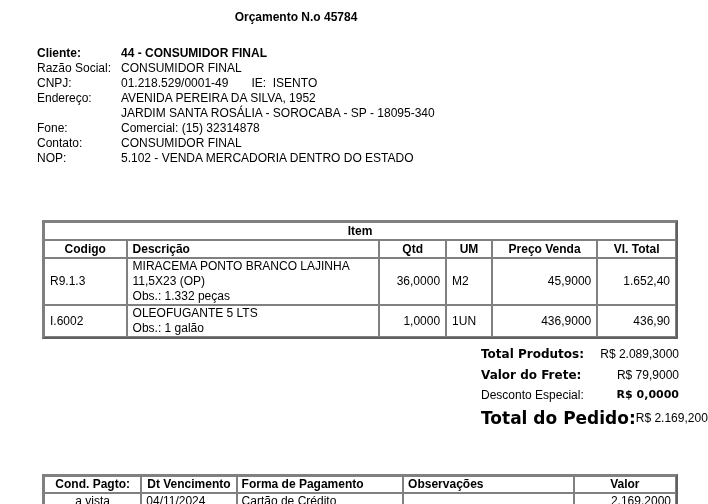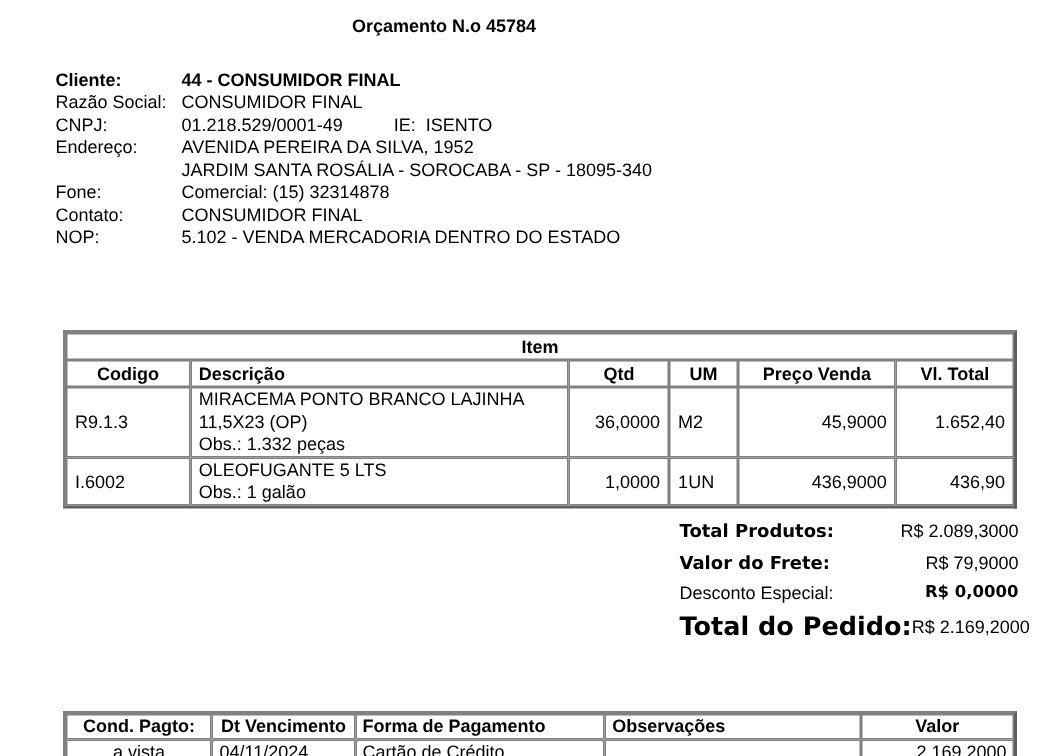--- a/index.html
+++ b/index.html
@@ -4,33 +4,33 @@
 <style>
   html, body { margin:0; padding:0; background:#fff; }
   body { width:708px; height:504px; position:relative; overflow:hidden;
          font-family:"Liberation Sans", "DejaVu Sans", sans-serif; color:#000; font-size:12px; }
   .title { position:absolute; top:10px; left:0; width:592px; text-align:center;
            font-weight:bold; font-size:12px; }
   .info { position:absolute; left:37px; top:46px; }
   .info .row { height:15px; line-height:15px; white-space:nowrap; }
   .info .lbl { display:inline-block; width:84px; }
   .info .bold { font-weight:bold; }
-  .info .ie { margin-left:34px; }
+  .info .ie { margin-left:23px; }
   table { border-collapse:separate; border-spacing:0;margin-top:16px; }
   .items { position:absolute; left:42px; top:204px; width:636px;
            border:2px solid #808080; border-right-color:#606060; border-bottom-color:#606060; }
   .items td, .items th { border:1px solid #808080; padding:0 5px; font-size:12px; }
   .items th { font-weight:bold; height:16px; }
   .items .grp { text-align:center; }
   .items td { vertical-align:middle; line-height:15px; }
   .r { text-align:right; }
   .c { text-align:center; }
   .totals { position:absolute; left:453px; top:344px; width:226px; }
   .totals .trow { display:flex; justify-content:space-between; white-space:nowrap; }
-  .totals .k { font-weight:bold; font-size:12px; font-family:"DejaVu Sans", sans-serif; }
+  .totals .k { font-weight:bold; font-size:12px; font-family:"DejaVu Sans", sans-serif;margin-left:28px; }
   .totals .k.plain { font-weight:normal; font-family:Liberation Sans, sans-serif; }
   .totals .k.big { font-size:17px; }
   .totals .v { font-size:12px; }
   .pay { position:absolute; left:42px; top:458px; width:636px;
          border:2px solid #808080; border-right-color:#606060; border-bottom-color:#606060; }
   .pay th, .pay td { border:1px solid #808080; padding:0 4px; font-size:12px; height:15px; line-height:15px; }
   .pay th { font-weight:bold; }
 </style>
 </head>
 <body>

